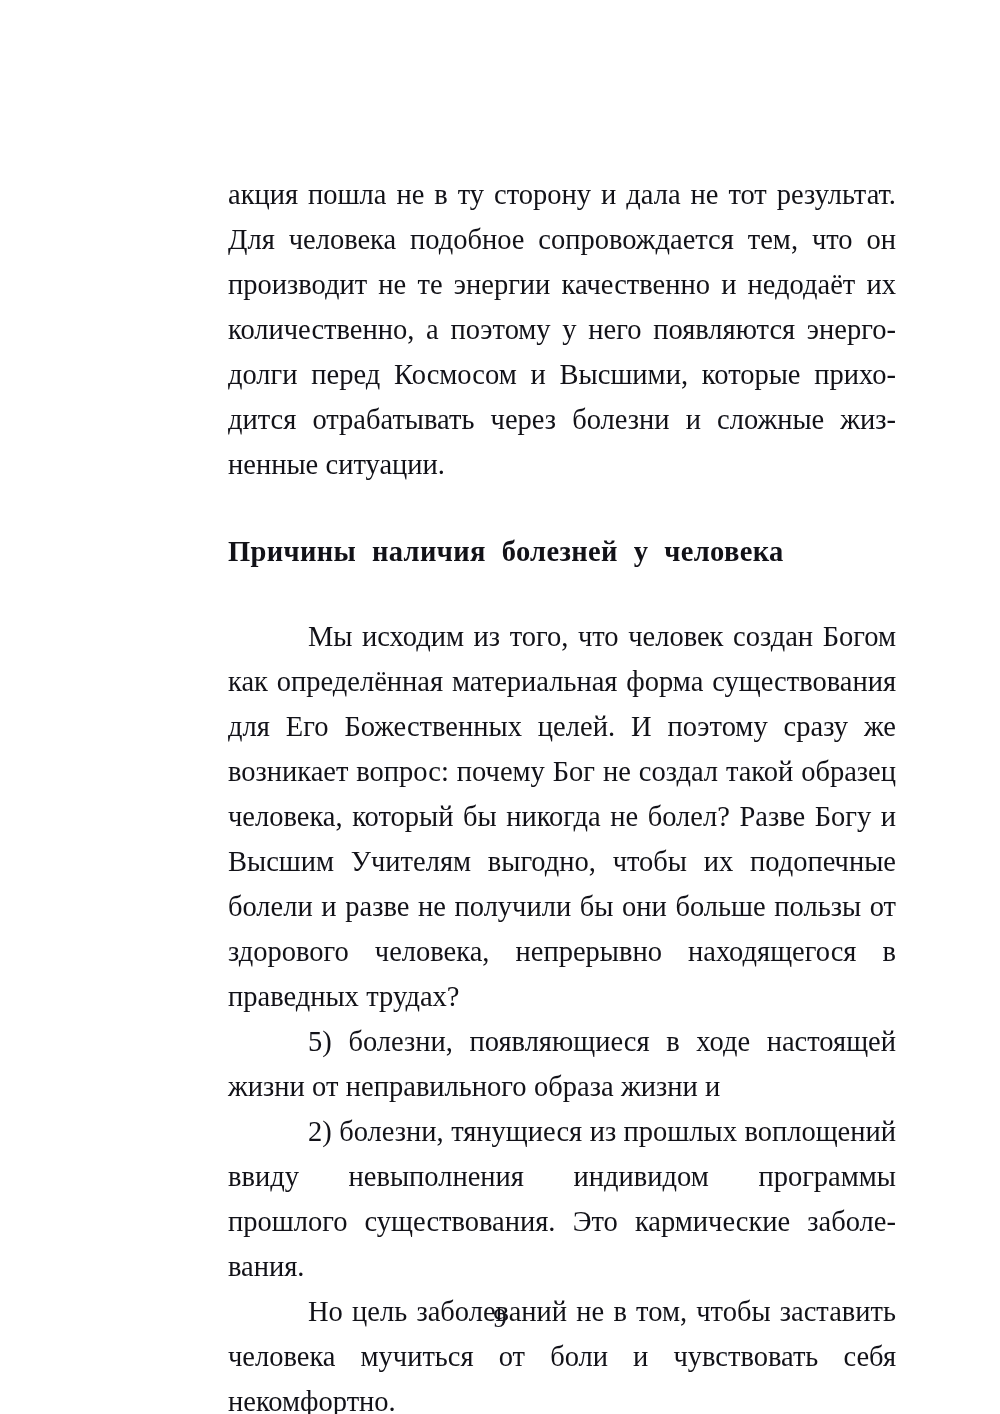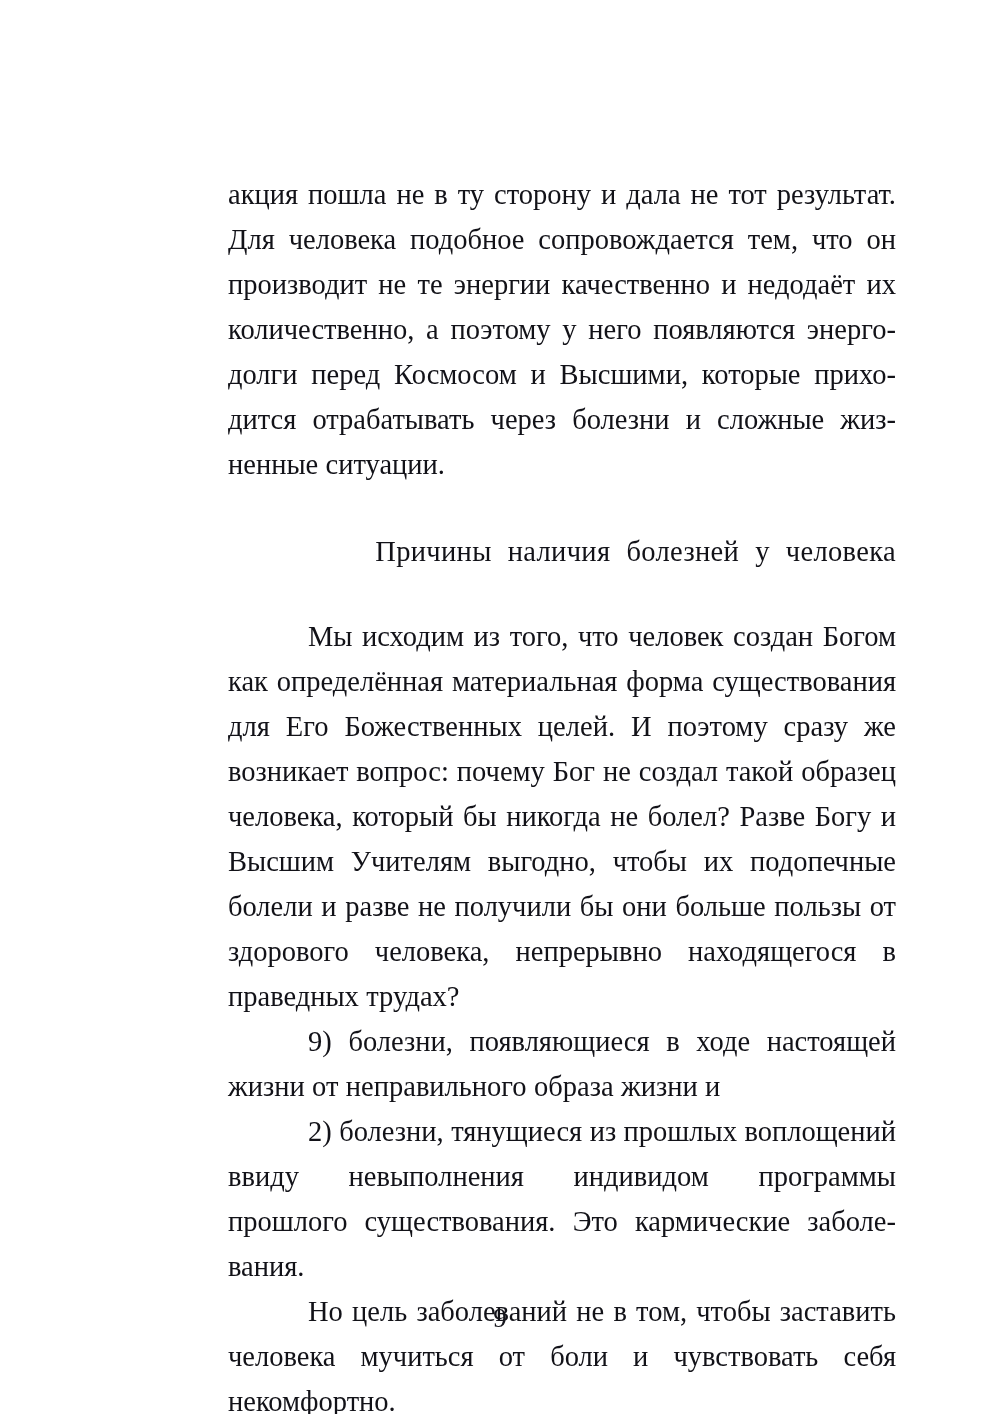--- a/index.html
+++ b/index.html
@@ -43,22 +43,22 @@
   p.para.cont {
     text-indent: 0;
   }
 
   
 
   h2.heading {
     margin: 0;
     font-size: 28.5px;
     line-height: 45px;
-    font-weight: normal;
-    text-align: right;
+    font-weight: bold;
+    text-align: left;
     letter-spacing: 0.012em;
     word-spacing: 0.30em;
   }
 
   .gap-before-heading { height: 42px; }
   .gap-after-heading  { height: 40px; }
 
   .pagenum {
     position: absolute;
     left: 0;
@@ -85,21 +85,21 @@
 
     <p class="para cont">акция пошла не в ту сторону и дала не тот результат. Для человека подобное сопровождается тем, что он производит не те энергии качественно и недодаёт их количественно, а поэтому у него появляются энерго­долги перед Космосом и Высшими, которые прихо­дится отрабатывать через болезни и сложные жиз­ненные ситуации.</p>
 
     <div class="gap-before-heading"></div>
 
     <h2 class="heading">Причины наличия болезней у человека</h2>
 
     <div class="gap-after-heading"></div>
 
     <p class="para">Мы исходим из того, что человек создан Бо­гом как определённая материальная форма суще­ствования для Его Божественных целей. И поэтому сразу же возникает вопрос: почему Бог не создал та­кой образец человека, который бы никогда не болел? Разве Богу и Высшим Учителям выгодно, чтобы их подопечные болели и разве не получили бы они больше пользы от здорового человека, непрерывно находящегося в праведных трудах?</p>
-    <p class="para">9) болезни, появляющиеся в ходе настоящей жизни от неправильного образа жизни  и</p>
+    <p class="para">5) болезни, появляющиеся в ходе настоящей жизни от неправильного образа жизни  и</p>
     <p class="para">2) болезни, тянущиеся из прошлых воплоще­ний ввиду невыполнения индивидом программы прошлого существования. Это кармические заболе­вания.</p>
     <p class="para">Но цель заболеваний не в том, чтобы заста­вить человека мучиться от боли и чувствовать себя некомфортно.</p>
 
   </div>
 
   <div class="pagenum">9</div>
 
 </div>
 
 </body></html>

